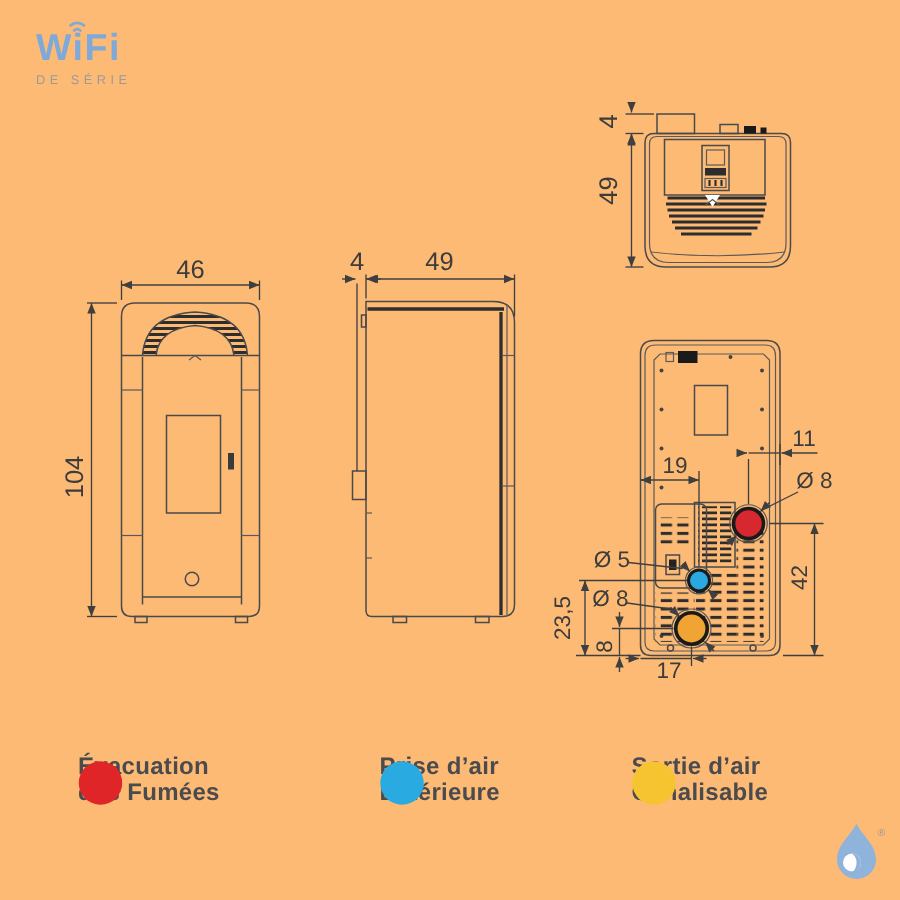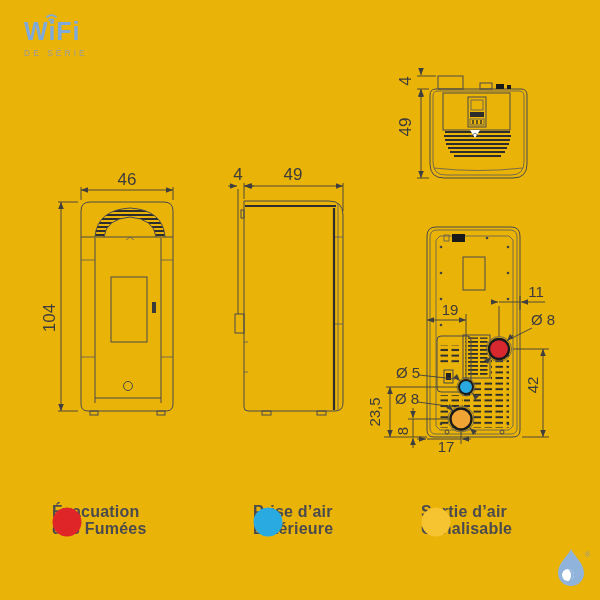--- a/index.html
+++ b/index.html
@@ -1,16 +1,16 @@
 <!DOCTYPE html>
 <html><head>
 <meta charset="utf-8">
 <style>
   html,body{margin:0;padding:0;background:#fff;}
-  #page{position:relative;width:600px;height:600px;background:#eab308;overflow:hidden;
+  #page{position:relative;width:600px;height:600px;background:#fdba74;overflow:hidden;
         font-family:"Liberation Sans",sans-serif;}
   svg{position:absolute;left:0;top:0;}
   .ln{stroke:#4a4a4a;stroke-width:1;fill:none;}
   .thin{stroke:#5a5a5a;stroke-width:0.8;fill:none;}
   .thk{stroke:#2e2e2e;stroke-width:2.2;fill:none;}
   .dim{stroke:#3f3f3f;stroke-width:0.9;fill:none;}
   .dimtxt{font-family:"Liberation Sans",sans-serif;fill:#3c3c3c;text-anchor:middle;}
   .big{font-size:17px;}
   .sml{font-size:15px;}
   .legend{position:absolute;top:0;left:0;width:600px;height:600px;pointer-events:none;}

